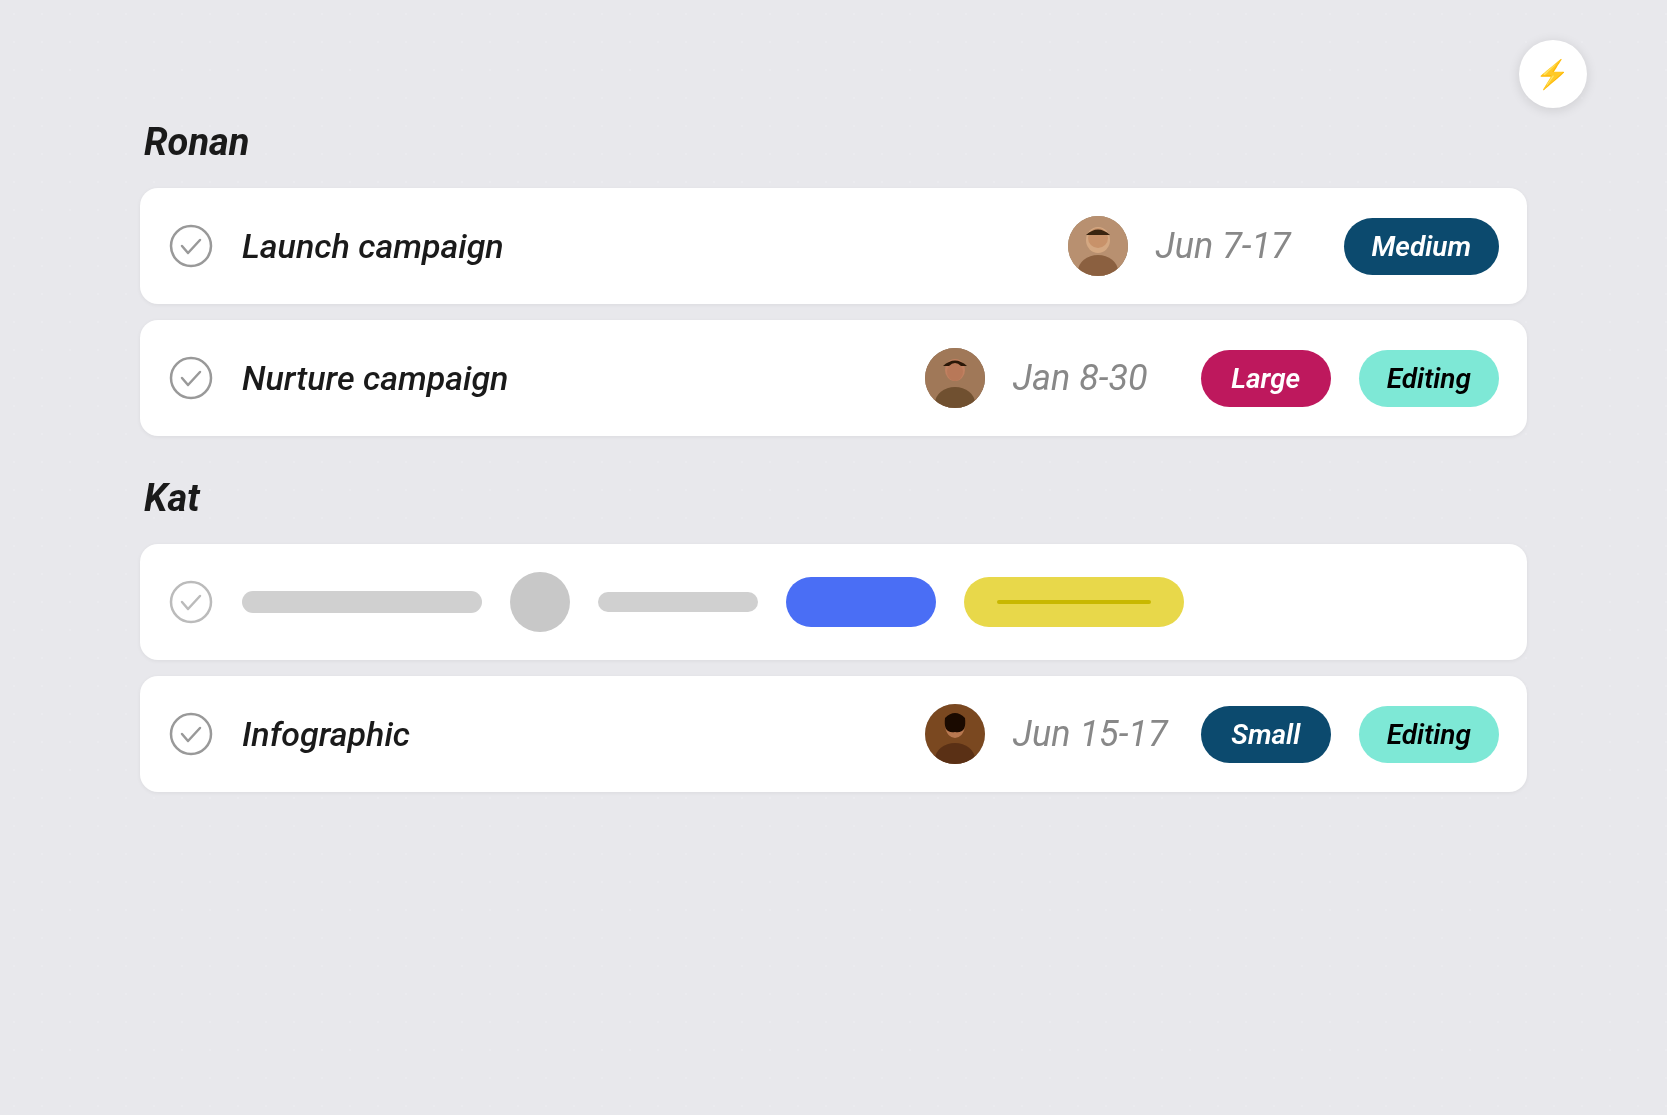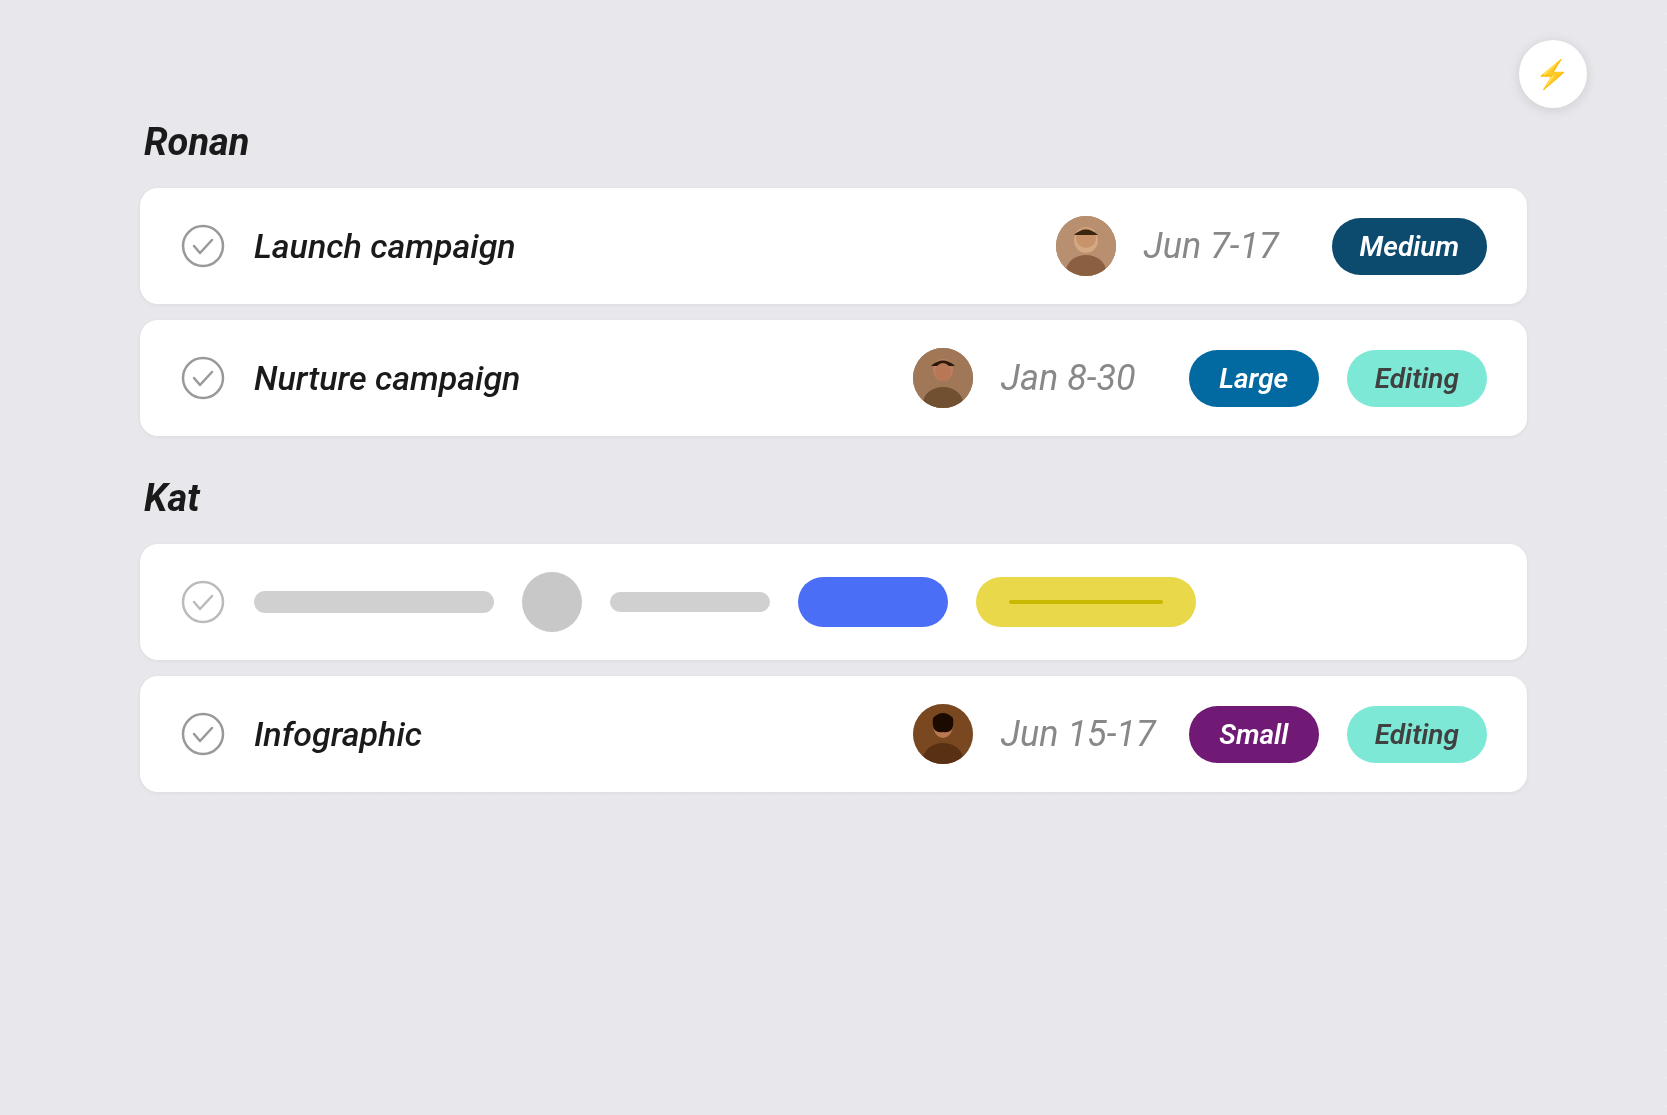--- a/index.html
+++ b/index.html
@@ -54,21 +54,21 @@
 
     .task-list {
       display: flex;
       flex-direction: column;
       gap: 16px;
     }
 
     .task-card {
       background: #fff;
       border-radius: 18px;
-      padding: 28px 40px;
+      padding: 28px 28px;
       display: flex;
       align-items: center;
       gap: 28px;
       box-shadow: 0 1px 4px rgba(0,0,0,0.06);
       min-height: 110px;
     }
 
     .check-icon {
       width: 46px;
       height: 46px;
@@ -138,31 +138,31 @@
       background: #0c4a6e;
       color: #fff;
     }
 
     .badge-reviewing {
       background: #9b59d6;
       color: #fff;
     }
 
     .badge-large {
-      background: #0369a1;
+      background: #be185d;
       color: #fff;
     }
 
     .badge-editing {
       background: #7ee8d6;
-      color: #404040;
+      color: #000000;
     }
 
     .badge-small {
-      background: #701a75;
+      background: #0c4a6e;
       color: #fff;
     }
 
     .badge-placeholder-blue {
       background: #4a6ef5;
       width: 150px;
       height: 50px;
       border-radius: 50px;
     }
 

